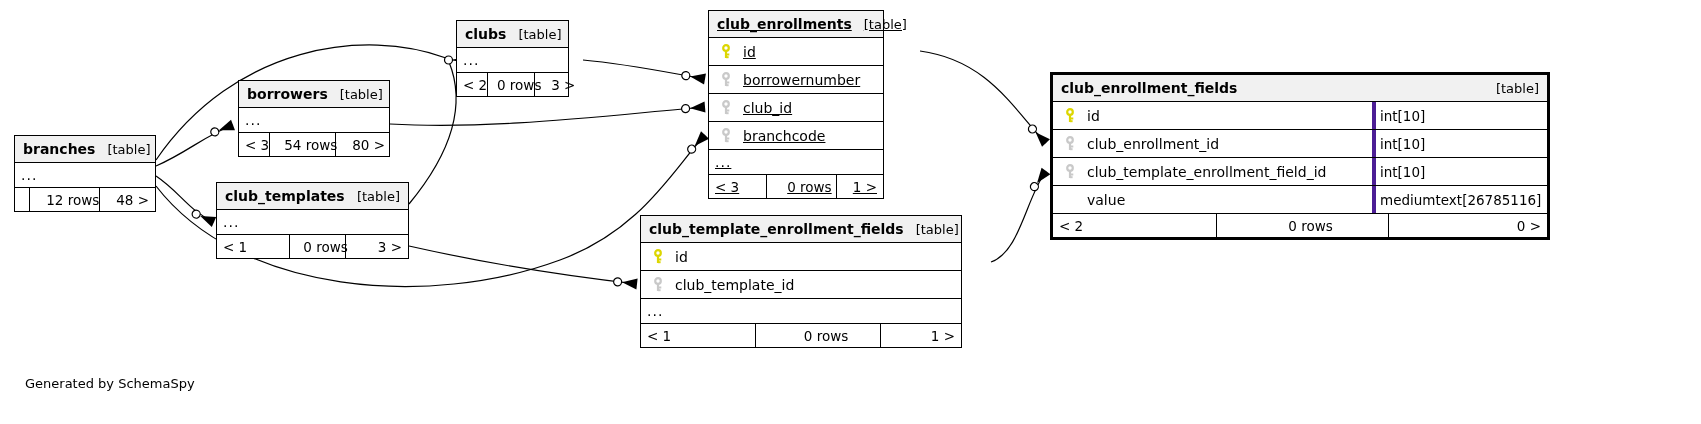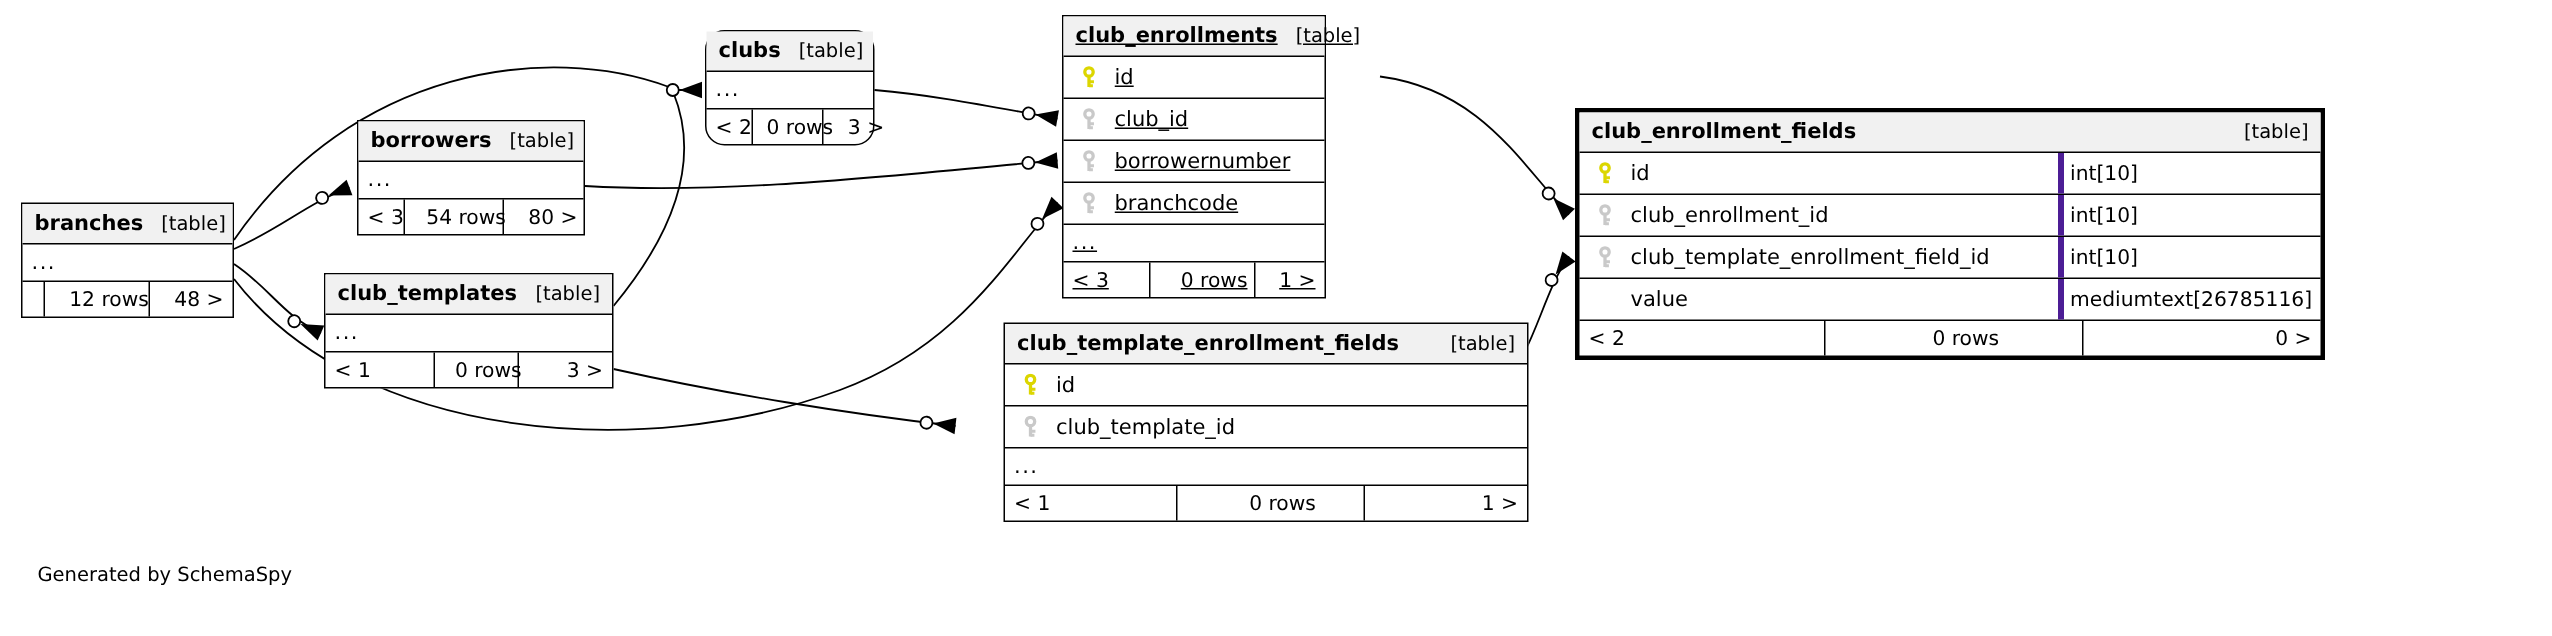--- a/index.html
+++ b/index.html
@@ -74,21 +74,21 @@
           <span class="t-name">borrowers</span>
           <span class="t-tag">[table]</span>
         </div>
         <div class="t-dots">...</div>
         <div class="t-footer">
           <span class="f-cell f-c1" style="width: 42px;">&lt; 3</span>
           <span class="f-cell f-c2" style="width: 66px;">54 rows</span>
           <span class="f-cell f-c3">80 &gt;</span>
         </div>
       </div>
-      <div class="tbl" style="left: 470px; top: 20px; width: 113px; border-radius: 13px;">
+      <div class="tbl" style="left: 456px; top: 20px; width: 113px;">
         <div class="t-header">
           <span class="t-name">clubs</span>
           <span class="t-tag">[table]</span>
         </div>
         <div class="t-dots">...</div>
         <div class="t-footer">
           <span class="f-cell f-c1" style="width: 33px;">&lt; 2</span>
           <span class="f-cell f-c2" style="width: 47px;">0 rows</span>
           <span class="f-cell f-c3">3 &gt;</span>
         </div>
@@ -123,52 +123,52 @@
         </div>
         <div class="t-row">
           <span class="icon-cell">
             <svg width="12" height="15" class="key-svg">
               <circle cx="6" cy="4" r="2.8" fill="none" stroke="#c9c9c9" stroke-width="2.2"></circle>
               <line x1="6" y1="6.8" x2="6" y2="14" stroke="#c9c9c9" stroke-width="2.2"></line>
               <line x1="6" y1="10.5" x2="9.3" y2="10.5" stroke="#c9c9c9" stroke-width="2"></line>
               <line x1="6" y1="13.2" x2="8.6" y2="13.2" stroke="#c9c9c9" stroke-width="2"></line>
             </svg>
           </span>
+          <span class="cname">borrowernumber</span>
+        </div>
+        <div class="t-row">
+          <span class="icon-cell">
+            <svg width="12" height="15" class="key-svg">
+              <circle cx="6" cy="4" r="2.8" fill="none" stroke="#c9c9c9" stroke-width="2.2"></circle>
+              <line x1="6" y1="6.8" x2="6" y2="14" stroke="#c9c9c9" stroke-width="2.2"></line>
+              <line x1="6" y1="10.5" x2="9.3" y2="10.5" stroke="#c9c9c9" stroke-width="2"></line>
+              <line x1="6" y1="13.2" x2="8.6" y2="13.2" stroke="#c9c9c9" stroke-width="2"></line>
+            </svg>
+          </span>
           <span class="cname">club_id</span>
-        </div>
-        <div class="t-row">
-          <span class="icon-cell">
-            <svg width="12" height="15" class="key-svg">
-              <circle cx="6" cy="4" r="2.8" fill="none" stroke="#c9c9c9" stroke-width="2.2"></circle>
-              <line x1="6" y1="6.8" x2="6" y2="14" stroke="#c9c9c9" stroke-width="2.2"></line>
-              <line x1="6" y1="10.5" x2="9.3" y2="10.5" stroke="#c9c9c9" stroke-width="2"></line>
-              <line x1="6" y1="13.2" x2="8.6" y2="13.2" stroke="#c9c9c9" stroke-width="2"></line>
-            </svg>
-          </span>
-          <span class="cname">borrowernumber</span>
         </div>
         <div class="t-row">
           <span class="icon-cell">
             <svg width="12" height="15" class="key-svg">
               <circle cx="6" cy="4" r="2.8" fill="none" stroke="#c9c9c9" stroke-width="2.2"></circle>
               <line x1="6" y1="6.8" x2="6" y2="14" stroke="#c9c9c9" stroke-width="2.2"></line>
               <line x1="6" y1="10.5" x2="9.3" y2="10.5" stroke="#c9c9c9" stroke-width="2"></line>
               <line x1="6" y1="13.2" x2="8.6" y2="13.2" stroke="#c9c9c9" stroke-width="2"></line>
             </svg>
           </span>
           <span class="cname">branchcode</span>
         </div>
         <div class="t-dots">...</div>
         <div class="t-footer">
           <span class="f-cell f-c1" style="width: 67px;">&lt; 3</span>
           <span class="f-cell f-c2" style="width: 80px;">0 rows</span>
           <span class="f-cell f-c3">1 &gt;</span>
         </div>
       </div>
-      <div class="tbl" style="left: 669px; top: 215px; width: 350px;">
+      <div class="tbl" style="left: 640px; top: 215px; width: 322px;">
         <div class="t-header">
           <span class="t-name">club_template_enrollment_fields</span>
           <span class="t-tag">[table]</span>
         </div>
         <div class="t-row">
           <span class="icon-cell">
             <svg width="12" height="15" class="key-svg">
               <circle cx="6" cy="4" r="2.8" fill="none" stroke="#dcd600" stroke-width="2.2"></circle>
               <line x1="6" y1="6.8" x2="6" y2="14" stroke="#dcd600" stroke-width="2.2"></line>
               <line x1="6" y1="10.5" x2="9.3" y2="10.5" stroke="#dcd600" stroke-width="2"></line>

